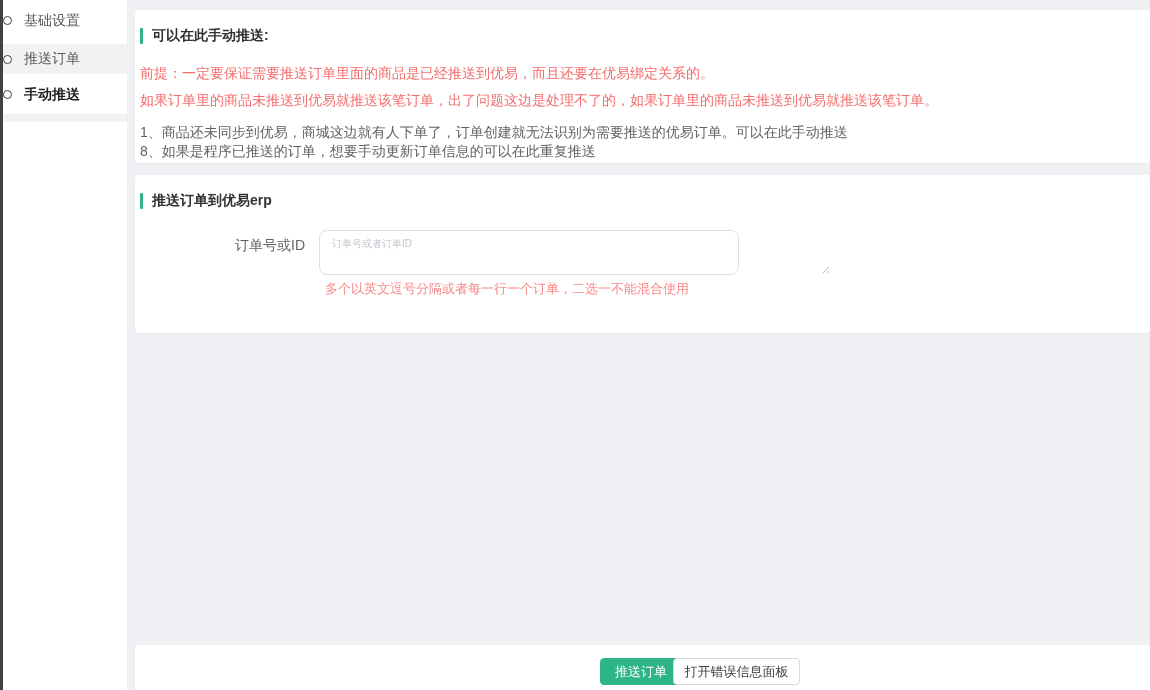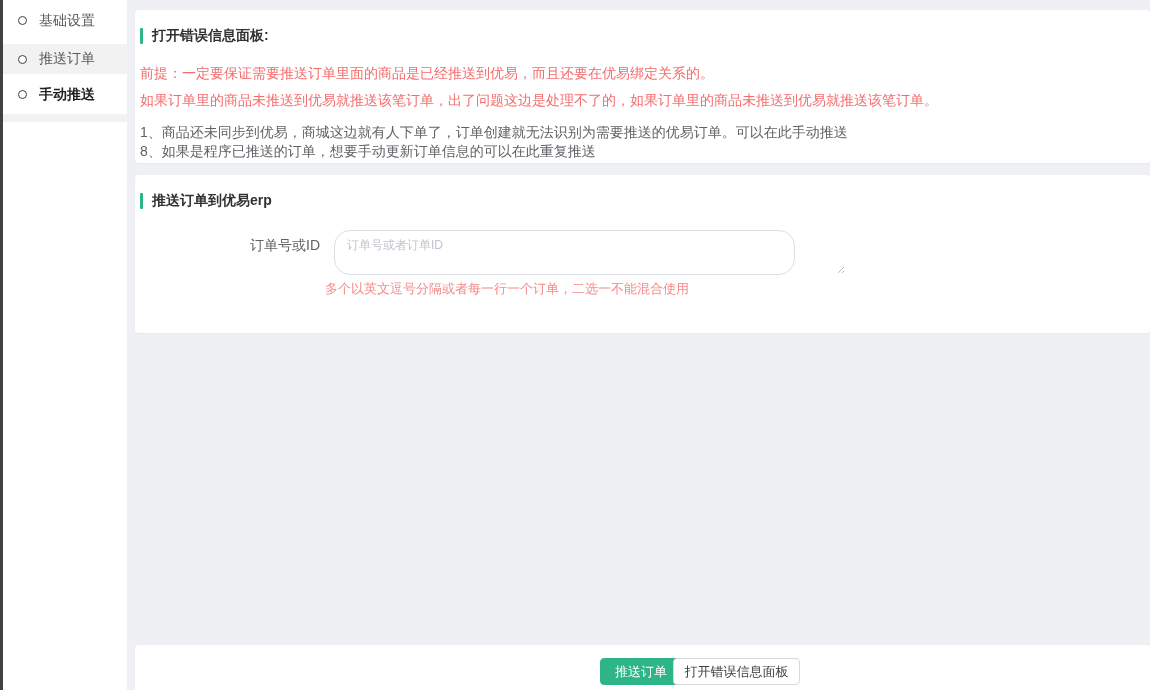--- a/index.html
+++ b/index.html
@@ -9,21 +9,21 @@
     background:#eef0f4;
     position:relative;
     font-size:14px;
     color:#303133;
   }
   
   .left-strip { position:absolute; left:0; top:0; width:3px; height:690px; background:#414141; }
 
   
   .sidebar { position:absolute; left:3px; top:0; width:124px; height:690px; background:#ffffff; padding-top:2px; }
-  .side-item { height:37px; display:flex; align-items:center; padding-left:15px; cursor:pointer; color:#595959; }
+  .side-item { height:37px; display:flex; align-items:center; cursor:pointer; color:#595959; }
   .side-item .circle {
     width:9px; height:9px; border:1.5px solid #404040; border-radius:50%;
     background:#fff; flex:0 0 auto; margin-right:12px;
   }
   .side-item.hovered { background:#f2f2f3; border-top:5px solid #fff; border-bottom:2px solid #fff; }
   .side-item.active { color:#1f1f1f; font-weight:bold; }
   .side-divider { height:8px; background:#f2f2f3; margin-top:1px; }
 
   
   .main { position:absolute; left:135px; top:0; width:1015px; height:690px; }
@@ -34,30 +34,30 @@
 
   .sec-title { display:flex; align-items:center; margin:17px 0 0 5px; }
   .sec-bar { width:3px; height:16px; background:#2db487; border-radius:1px; flex:0 0 auto; }
   .sec-text { margin-left:9px; font-weight:bold; font-size:14px; color:#303133; }
 
   .warn { margin:19px 0 0 5px; line-height:19px; font-size:14px; color:#f56c6c; }
   .warn + .warn { margin-top:8px; }
   .notes { margin:13px 0 0 5px; }
   .note { line-height:19px; font-size:14px; color:#606266; }
 
-  .form-row { display:flex; margin-top:20px;margin-left:15px; }
+  .form-row { display:flex; margin-top:20px; }
   .form-label {
     width:184px; text-align:right; padding:7px 14px 0 0;
     color:#606266; font-size:14px; flex:0 0 auto;
   }
   .textarea-wrap { position:relative; width:512px; }
   textarea {
-    width:461px; height:45px; resize:none;
-    border:1px solid #dcdfe6; border-radius:16px;
-    padding:6px 12px; font-size:12px; color:#303133;
+    width:420px; height:45px; resize:none;
+    border:1px solid #dcdfe6; border-radius:8px;
+    padding:6px 12px; font-size:10px; color:#303133;
     font-family:"Liberation Sans","DejaVu Sans",sans-serif;
     outline:none; display:block;
   }
   textarea::placeholder { color:#c0c4cc; }
   .resize-handle {
     position:absolute; right:2px; bottom:2px; width:9px; height:9px;
     background:repeating-linear-gradient(135deg, transparent, transparent 2px, #b8bcc4 2px, #b8bcc4 3px);
     clip-path:polygon(100% 0, 100% 100%, 0 100%);
     pointer-events:none;
   }
@@ -88,21 +88,21 @@
     <span>手动推送</span>
   </div>
   <div class="side-divider"></div>
 </nav>
 
 <main class="main">
 
   <section class="card card-intro">
     <div class="sec-title">
       <span class="sec-bar"></span>
-      <span class="sec-text">打开错误信息面板:</span>
+      <span class="sec-text">可以在此手动推送:</span>
     </div>
     <p class="warn">前提：一定要保证需要推送订单里面的商品是已经推送到优易，而且还要在优易绑定关系的。</p>
     <p class="warn">如果订单里的商品未推送到优易就推送该笔订单，出了问题这边是处理不了的，如果订单里的商品未推送到优易就推送该笔订单。</p>
     <div class="notes">
       <p class="note">1、商品还未同步到优易，商城这边就有人下单了，订单创建就无法识别为需要推送的优易订单。可以在此手动推送</p>
       <p class="note">8、如果是程序已推送的订单，想要手动更新订单信息的可以在此重复推送</p>
     </div>
   </section>
 
   <section class="card card-form">

